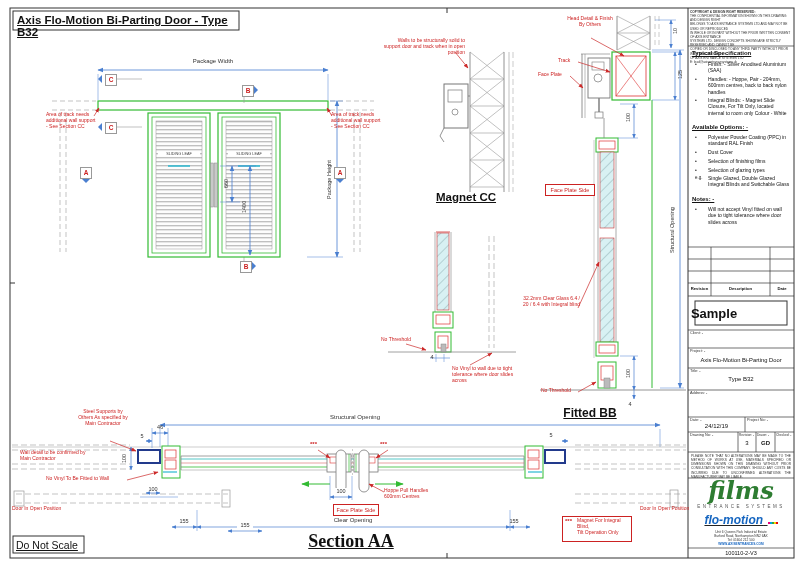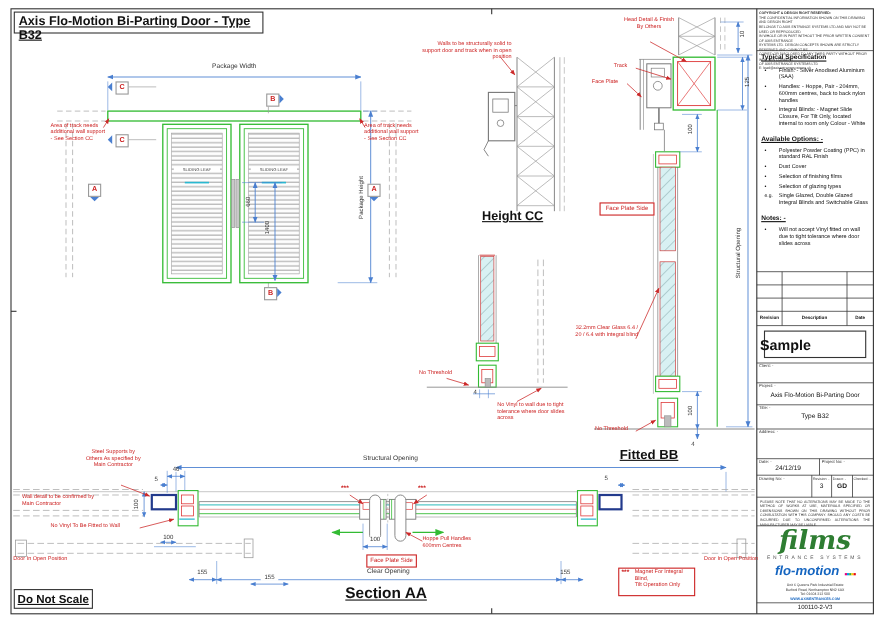--- a/index.html
+++ b/index.html
@@ -323,21 +323,21 @@
     <line x1="756" y1="432" x2="756" y2="452"></line>
     <line x1="775" y1="432" x2="775" y2="452"></line>
     <line x1="688" y1="452" x2="794" y2="452"></line>
     <line x1="688" y1="478" x2="794" y2="478"></line>
     <line x1="688" y1="548" x2="794" y2="548"></line>
   </g>
 </svg>
 
 <div class="abs" style="left:17px;top:14px;width:218px;font-size:11.5px;font-weight:bold;text-decoration:underline;color:#111;">Axis Flo-Motion Bi-Parting Door - Type B32</div>
 
-<div class="abs" style="left:16px;top:539px;width:65px;font-size:10.5px;font-weight:bold;text-decoration:underline;color:#111;">Do Not Scale</div>
+<div class="abs" style="left:16px;top:539px;width:65px;font-size:10.5px;font-weight:normal;text-decoration:underline;color:#111;">Do Not Scale</div>
 
 <div class="abs dimlab" style="left:98px;top:58px;width:230px;">Package Width</div>
 <div class="abs dimlab vt" style="left:326px;top:140px;width:9px;height:80px;font-size:5.5px;">Package Height</div>
 <div class="abs note" style="left:46px;top:112px;width:52px;">Area of track needs additional wall support - See Section CC</div>
 <div class="abs note" style="left:331px;top:112px;width:52px;">Area of track needs additional wall support - See Section CC</div>
 <div class="abs mk" style="left:105px;top:74px;">C</div>
 <div class="abs tri tri-l" style="left:94px;top:75px;"></div>
 <div class="abs mk" style="left:105px;top:122px;">C</div>
 <div class="abs tri tri-l" style="left:94px;top:123px;"></div>
 <div class="abs mk" style="left:242px;top:85px;">B</div>
@@ -347,21 +347,21 @@
 <div class="abs mk" style="left:80px;top:167px;">A</div>
 <div class="abs tri tri-d" style="left:82px;top:179px;"></div>
 <div class="abs mk" style="left:334px;top:167px;">A</div>
 <div class="abs tri tri-d" style="left:336px;top:179px;"></div>
 <div class="abs leaf-lab" style="left:158px;top:152px;width:42px;">SLIDING LEAF</div>
 <div class="abs leaf-lab" style="left:228px;top:152px;width:42px;">SLIDING LEAF</div>
 <div class="abs dim vt" style="left:223px;top:174px;width:8px;height:18px;">660</div>
 <div class="abs dim vt" style="left:241px;top:196px;width:8px;height:22px;">1400</div>
 
 <div class="abs note" style="left:383px;top:38px;width:82px;text-align:right;">Walls to be structurally solid to support door and track when in open position</div>
-<div class="abs sec-title" style="left:416px;top:191px;width:100px;font-size:11.5px;">Height CC</div>
+<div class="abs sec-title" style="left:416px;top:191px;width:100px;font-size:11.5px;">Magnet CC</div>
 
 <div class="abs note" style="left:381px;top:337px;width:44px;">No Threshold</div>
 <div class="abs note" style="left:452px;top:366px;width:68px;">No Vinyl to wall due to tight tolerance where door slides across</div>
 <div class="abs dim" style="left:428px;top:354px;width:8px;">4</div>
 
 <div class="abs note" style="left:566px;top:16px;width:48px;text-align:center;">Head Detail &amp; Finish By Others</div>
 <div class="abs note" style="left:558px;top:58px;width:20px;">Track</div>
 <div class="abs note" style="left:538px;top:72px;width:32px;">Face Plate</div>
 <div class="abs dim vt" style="left:672px;top:24px;width:8px;height:14px;">10</div>
 <div class="abs dim vt" style="left:677px;top:64px;width:8px;height:20px;">125</div>
@@ -392,21 +392,21 @@
 <div class="abs note" style="left:640px;top:506px;width:52px;">Door In Open Position</div>
 <div class="abs redbox" style="left:562px;top:516px;width:70px;height:26px;text-align:left;padding:1px 2px;box-sizing:border-box;">
   <span class="ast" style="float:left;margin-right:2px;">***</span>
   <span class="note" style="display:block;margin-left:12px;">Magnet For Integral Blind,</span>
   <span class="note" style="display:block;margin-left:12px;">Tilt Operation Only</span>
 </div>
 <div class="abs dim" style="left:176px;top:518px;width:16px;">155</div>
 <div class="abs dim" style="left:237px;top:522px;width:16px;background:#fff;">155</div>
 <div class="abs dimlab" style="left:308px;top:517px;width:90px;font-size:6px;background:#fff;">Clear Opening</div>
 <div class="abs dim" style="left:506px;top:518px;width:16px;">155</div>
-<div class="abs sec-title" style="left:301px;top:531px;width:100px;font-size:14px;">Section AA</div>
+<div class="abs sec-title" style="left:301px;top:531px;width:100px;font-size:18px;font-family:Liberation Serif, serif;">Section AA</div>
 
 <div class="abs tiny" style="left:690px;top:10px;width:102px;">
   <div style="font-weight:bold;">COPYRIGHT &amp; DESIGN RIGHT RESERVED:</div>
   <div>THE CONFIDENTIAL INFORMATION SHOWN ON THIS DRAWING AND DESIGN RIGHT</div>
   <div>BELONGS TO AXIS ENTRANCE SYSTEMS LTD AND MAY NOT BE USED OR REPRODUCED</div>
   <div>IN WHOLE OR IN PART WITHOUT THE PRIOR WRITTEN CONSENT OF AXIS ENTRANCE</div>
   <div>SYSTEMS LTD. DESIGN CONCEPTS SHOWN ARE STRICTLY RESERVED AND CANNOT BE</div>
   <div>COPIED OR DISCLOSED TO ANY THIRD PARTY WITHOUT PRIOR WRITTEN CONSENT</div>
   <div>OF AXIS ENTRANCE SYSTEMS LTD</div>
   <div>E:    lead@axisentrancesystems.uk</div>
@@ -474,21 +474,21 @@
 <div class="abs" style="left:738px;top:440px;width:18px;font-size:6px;text-align:center;color:#111;">3</div>
 <div class="abs cell-lab" style="left:757px;top:433px;font-size:3.2px;">Drawn: -</div>
 <div class="abs" style="left:756px;top:440px;width:19px;font-size:6px;font-weight:bold;text-align:center;color:#111;">GD</div>
 <div class="abs cell-lab" style="left:776px;top:433px;font-size:3.2px;">Checked: -</div>
 
 <div class="abs tiny" style="left:691px;top:454px;width:100px;text-align:justify;">PLEASE NOTE THAT NO ALTERATIONS MAY BE MADE TO THE METHOD OF WORKS AT USE, MATERIALS SPECIFIED OR DIMENSIONS SHOWN ON THIS DRAWING WITHOUT PRIOR CONSULTATION WITH THIS COMPANY. SHOULD ANY COSTS BE INCURRED DUE TO UNCONFIRMED ALTERATIONS THE MANUFACTURER MAY BE LIABLE.</div>
 
 <div class="abs" style="left:688px;top:478px;width:106px;height:70px;text-align:center;">
   <div style="font-family:'DejaVu Serif', serif;font-style:italic;font-weight:bold;font-size:24px;line-height:26px;color:#2e7d32;">films</div>
   <div style="font-size:4.5px;letter-spacing:2.5px;color:#555;">ENTRANCE SYSTEMS</div>
-  <div style="margin-top:1px;">
+  <div style="margin-top:1px;text-decoration:underline;">
     <span style="font-style:italic;font-weight:bold;font-size:12px;color:#1565c0;">flo-motion</span>
     <span>
       <span style="display:inline-block;width:2px;height:2px;background:#e6007e;"></span><span style="display:inline-block;width:2px;height:2px;background:#009fe3;"></span><span style="display:inline-block;width:2px;height:2px;background:#35a935;"></span><span style="display:inline-block;width:2px;height:2px;background:#ffcc00;"></span><span style="display:inline-block;width:2px;height:2px;background:#e30613;"></span>
     </span>
   </div>
   <div class="tiny" style="text-align:center;margin-top:2px;">Unit 6 Queens Park Industrial Estate</div>
   <div class="tiny" style="text-align:center;">Burford Road, Northampton NN2 6AX</div>
   <div class="tiny" style="text-align:center;">Tel: 01604 212 500</div>
   <div class="tiny" style="text-align:center;color:#1565c0;font-weight:bold;">WWW.AXISENTRANCES.COM</div>
 </div>

